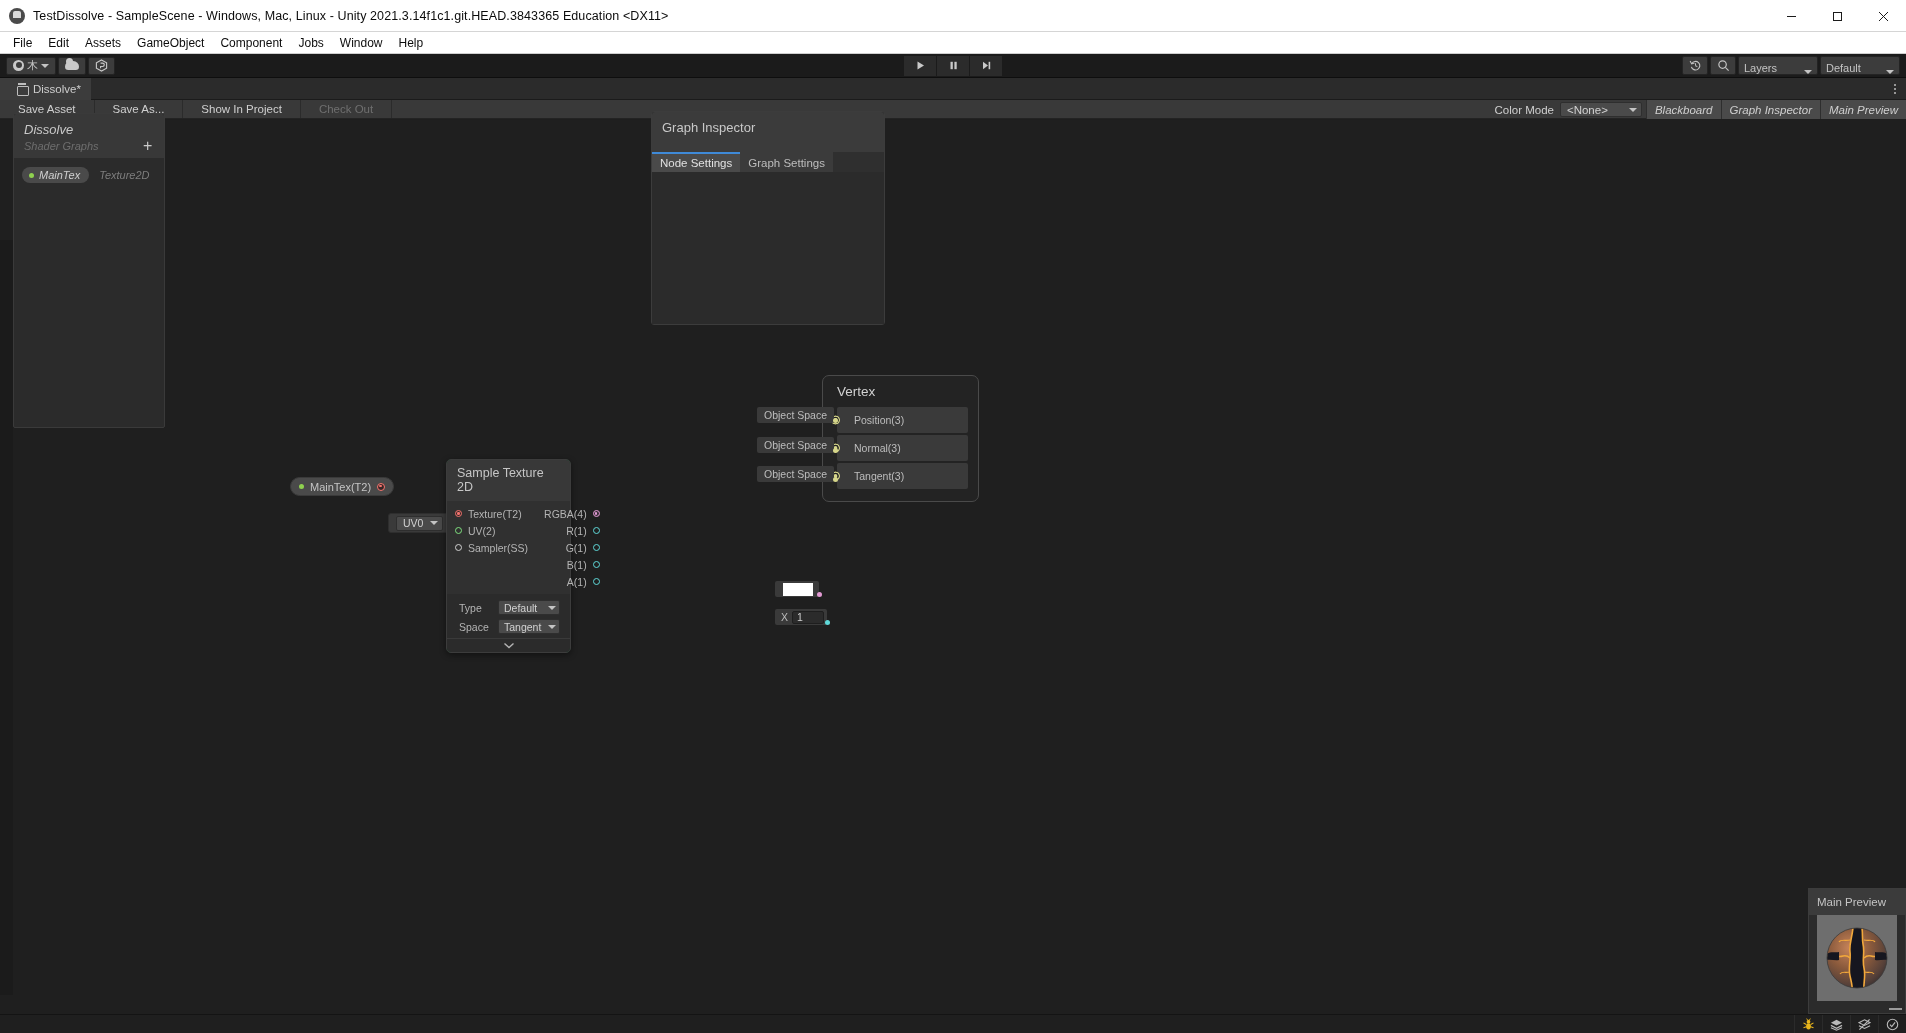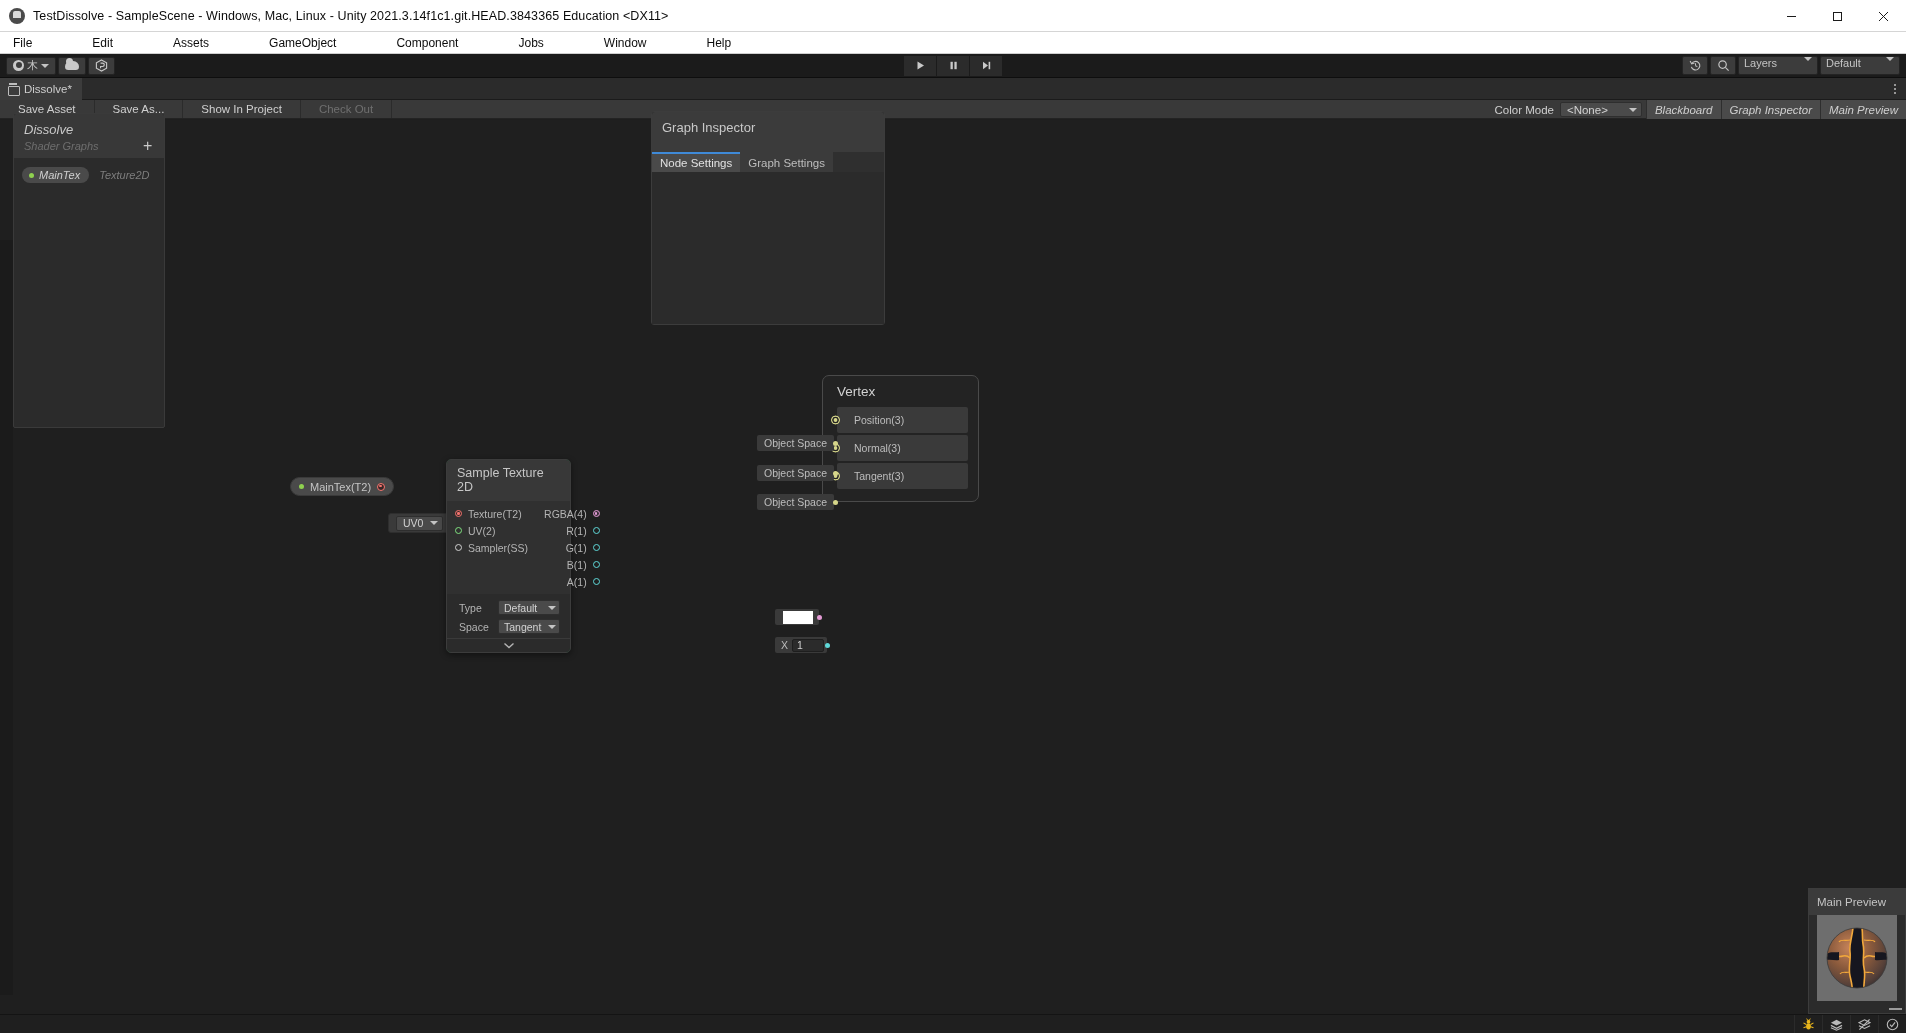--- a/index.html
+++ b/index.html
@@ -29,21 +29,21 @@
   .win-controls { position: absolute; right: 0; top: 0; height: 32px; display: flex; }
   .win-btn {
     width: 46px; height: 32px; display: flex; align-items: center; justify-content: center;
     color: #1b1b1b;
   }
   .win-btn svg { display: block; }
 
   
   .menubar {
     height: 22px; background: #ffffff; display: flex; align-items: center;
-    padding-left: 5px; border-bottom: 1px solid #cfcfcf; gap: 44px;
+    padding-left: 5px; border-bottom: 1px solid #cfcfcf;
   }
   .menu-item {
     font-size: 12px; color: #0c0c0c; padding: 2px 8px; height: 20px;
     display: flex; align-items: center; white-space: nowrap;
   }
 
   
   .unity-toolbar {
     height: 24px; background: #1b1b1b; display: flex; align-items: center;
     position: relative; border-bottom: 1px solid #0e0e0e;
@@ -83,32 +83,32 @@
   }
   .tb-right {
     position: absolute; right: 6px; display: flex; align-items: center; gap: 2px;
   }
   .icon-btn {
     width: 26px; height: 19px; background: #3c3c3c; border: 1px solid #232323;
     border-radius: 2px; display: flex; align-items: center; justify-content: center;
   }
   .dd-btn {
     height: 19px; background: #3c3c3c; border: 1px solid #232323; border-radius: 2px;
-    display: flex; align-items: flex-start; justify-content: space-between;
+    display: flex; align-items: flex-end; justify-content: space-between;
     padding: 0 5px; color: #c4c4c4; font-size: 11px; gap: 8px;
   }
 
   
   .sg-tabstrip {
     height: 22px; background: #2b2b2b; display: flex; align-items: center;
     position: relative; border-bottom: 1px solid #1b1b1b;
   }
   .sg-tab {
     height: 22px; background: #3c3c3c; display: flex; align-items: center;
-    padding: 0 10px 0 7px; gap: 5px; font-size: 11.5px; color: #cdcdcd;
+    padding: 0 10px 0 16px; gap: 5px; font-size: 11.5px; color: #cdcdcd;
   }
   .sg-tab-icon { width: 12px; height: 12px; position: relative; }
   .sg-tab-icon::before {
     content:""; position:absolute; left:2px; top:0; width:8px; height:2px; background:#bdbdbd;
   }
   .sg-tab-icon::after {
     content:""; position:absolute; left:1px; top:3px; width:10px; height:8px;
     border:1.5px solid #bdbdbd; border-radius:1px;
   }
   .kebab {
@@ -264,21 +264,21 @@
   .ctx-port {
     position: absolute; left: -6px; top: 50%; transform: translateY(-50%);
     width: 9px; height: 9px; border-radius: 50%; border: 1.4px solid #d6d68a; background: #232323;
   }
   .ctx-port.filled { background: #d6d68a; box-shadow: inset 0 0 0 1.6px #232323; }
   .ctx-port.cyan { border-color: #5fd8d8; }
   .ctx-port.white { border-color: #cfcfcf; }
 
   
   .inline-widget {
-    position: absolute; display: flex; align-items: center; gap: 4px; margin-top: 28px;
+    position: absolute; display: flex; align-items: flex-end; gap: 4px;
   }
   .chip {
     background: #3a3a3a; height: 16px; display: flex; align-items: center;
     font-size: 10.5px; color: #bdbdbd; padding: 0 7px; border-radius: 2px;
   }
   .swatch-box {
     background: #3a3a3a; height: 16px; width: 44px; display: flex; align-items: center;
     padding: 0 2px 0 8px; border-radius: 2px;
   }
   .swatch { width: 30px; height: 13px; background: #ffffff; }

